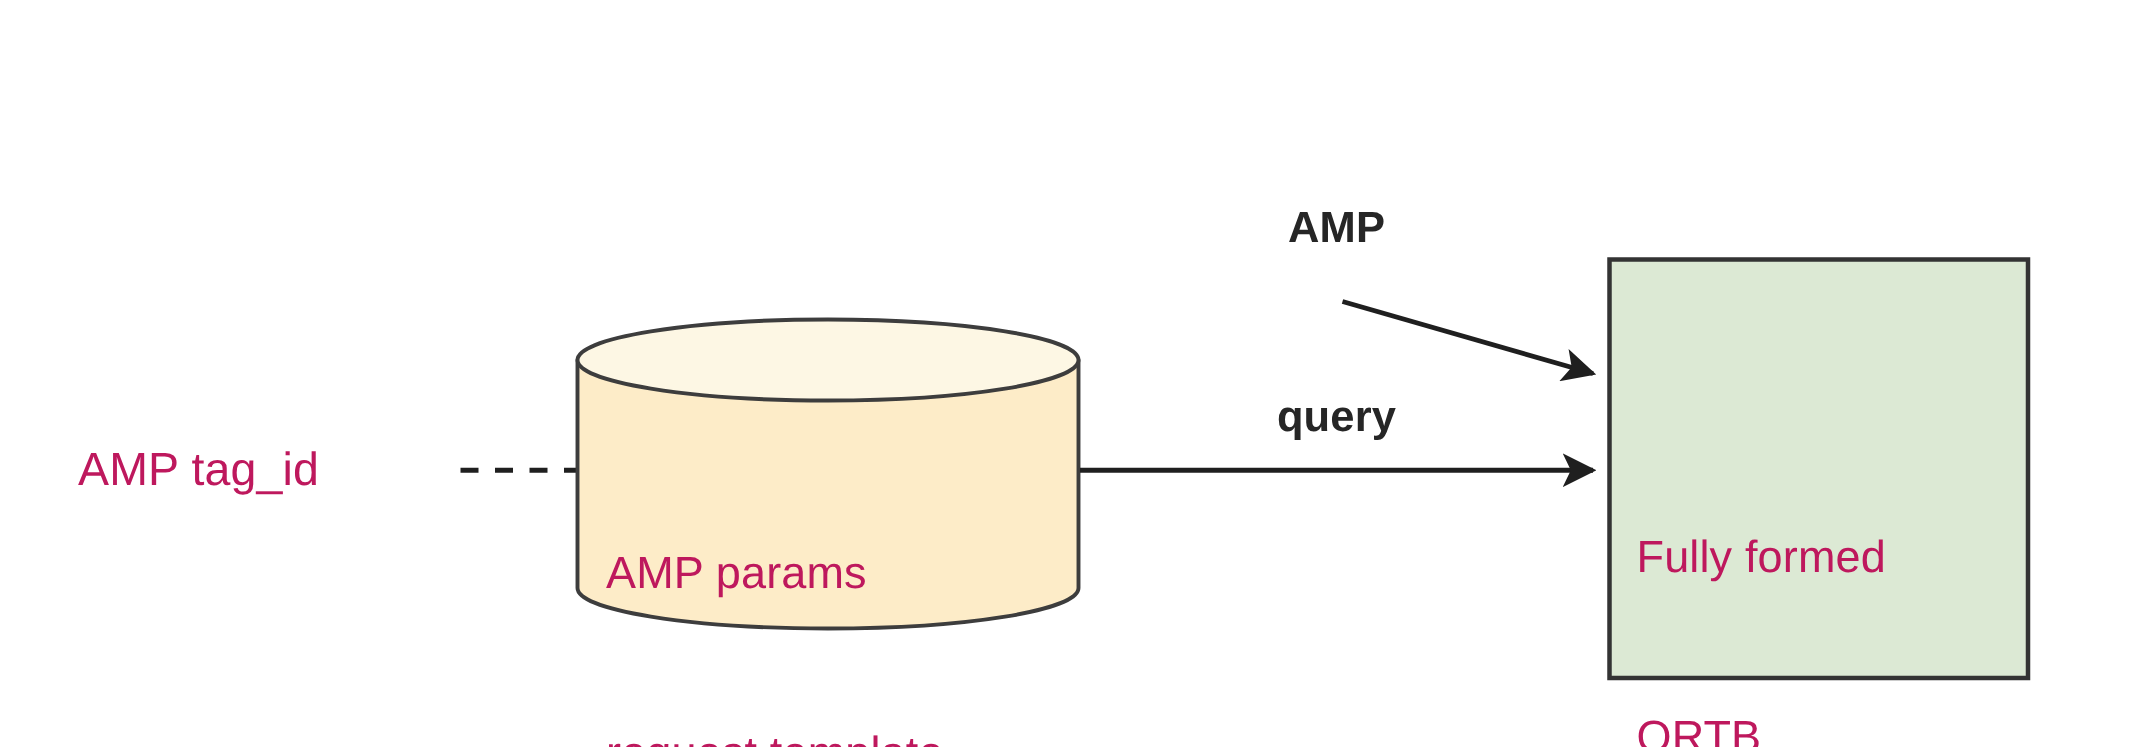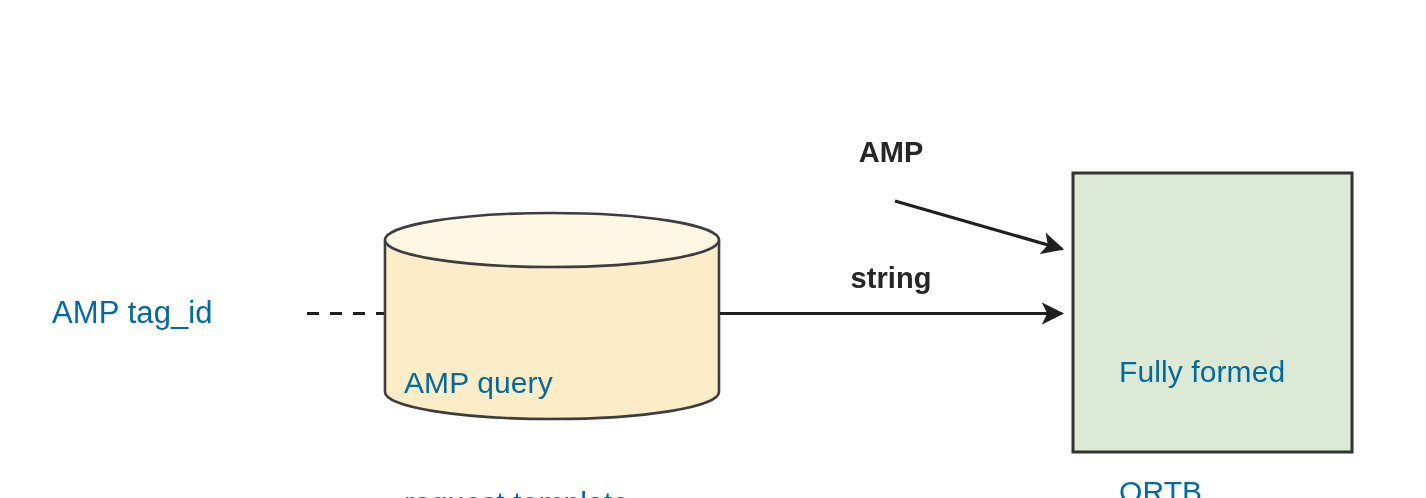--- a/index.html
+++ b/index.html
@@ -21,21 +21,21 @@
   }
   .svg-layer {
     position: absolute;
     left: 0;
     top: 0;
     width: 1426px;
     height: 498px;
   }
   .node-label {
     position: absolute;
-    color: #0369a1;
+    color: #be185d;
     font-size: 30px;
     line-height: 40px;
     white-space: pre;
     letter-spacing: 0.1px;
   }
   
   #label-amp-tag-id {
     left: 52px;
     top: 293px;
     font-size: 31px;
@@ -49,21 +49,20 @@
   #label-stored-request .line {
     display: block;
   }
   
   #label-fully-formed {
     left: 1091px;
     top: 272px;
   }
   #label-fully-formed .line {
     display: block;
-    margin-left: 28px;
   }
   
   #label-query-params {
     left: 785px;
     top: 47px;
     width: 212px;
     text-align: center;
     font-size: 29px;
     line-height: 42px;
     color: #262626;
@@ -99,27 +98,27 @@
 
     <line x1="895" y1="201" x2="1062" y2="249" stroke="#1f1f1f" stroke-width="3.2" marker-end="url(#arrow-solid)"></line>
 
     <rect x="1073" y="173" width="279" height="279" fill="#dce9d4" stroke="#333333" stroke-width="3"></rect>
 
   </svg>
 
   <div class="node-label" id="label-amp-tag-id">AMP tag_id</div>
 
   <div class="node-label" id="label-stored-request">
-    <span class="line">AMP query</span>
+    <span class="line">AMP params</span>
     <span class="line">request template</span>
   </div>
 
   <div class="node-label" id="label-fully-formed">
     <span class="line">Fully formed</span>
     <span class="line">ORTB</span>
   </div>
 
   <div class="node-label" id="label-query-params">
     <span class="line">AMP</span>
-    <span class="line">string</span>
+    <span class="line">query</span>
   </div>
 
 </div>
 
 </body></html>

